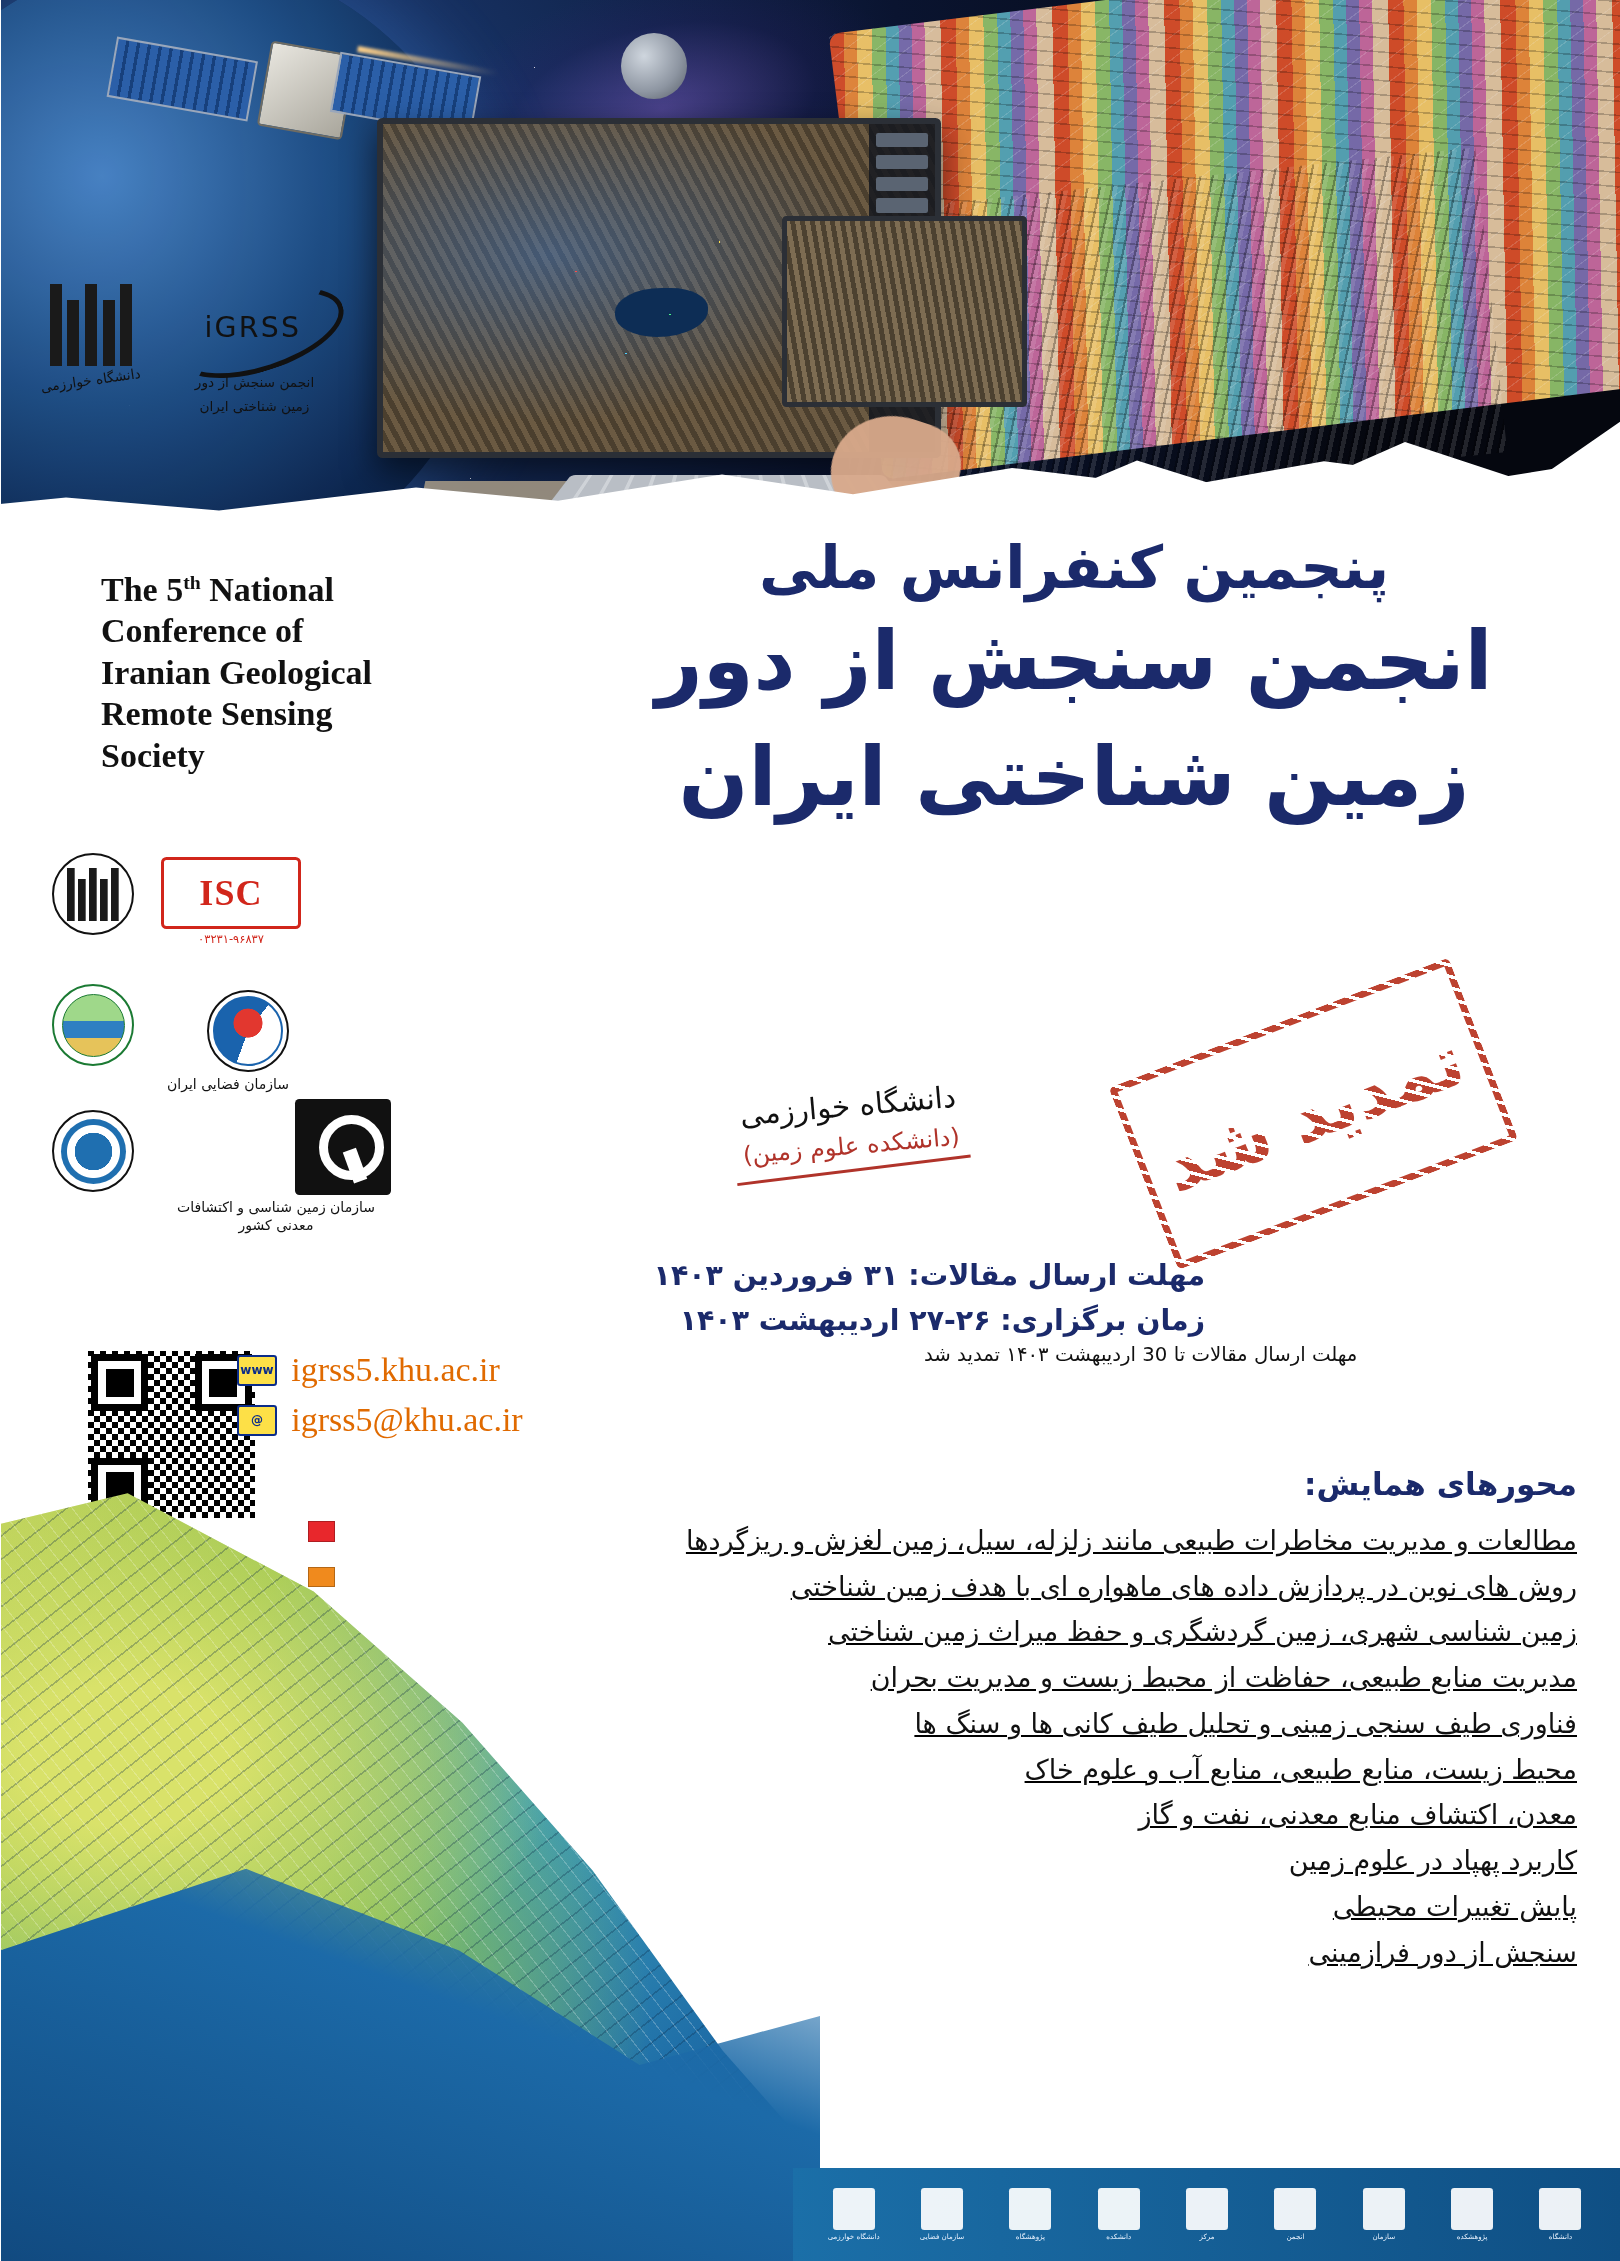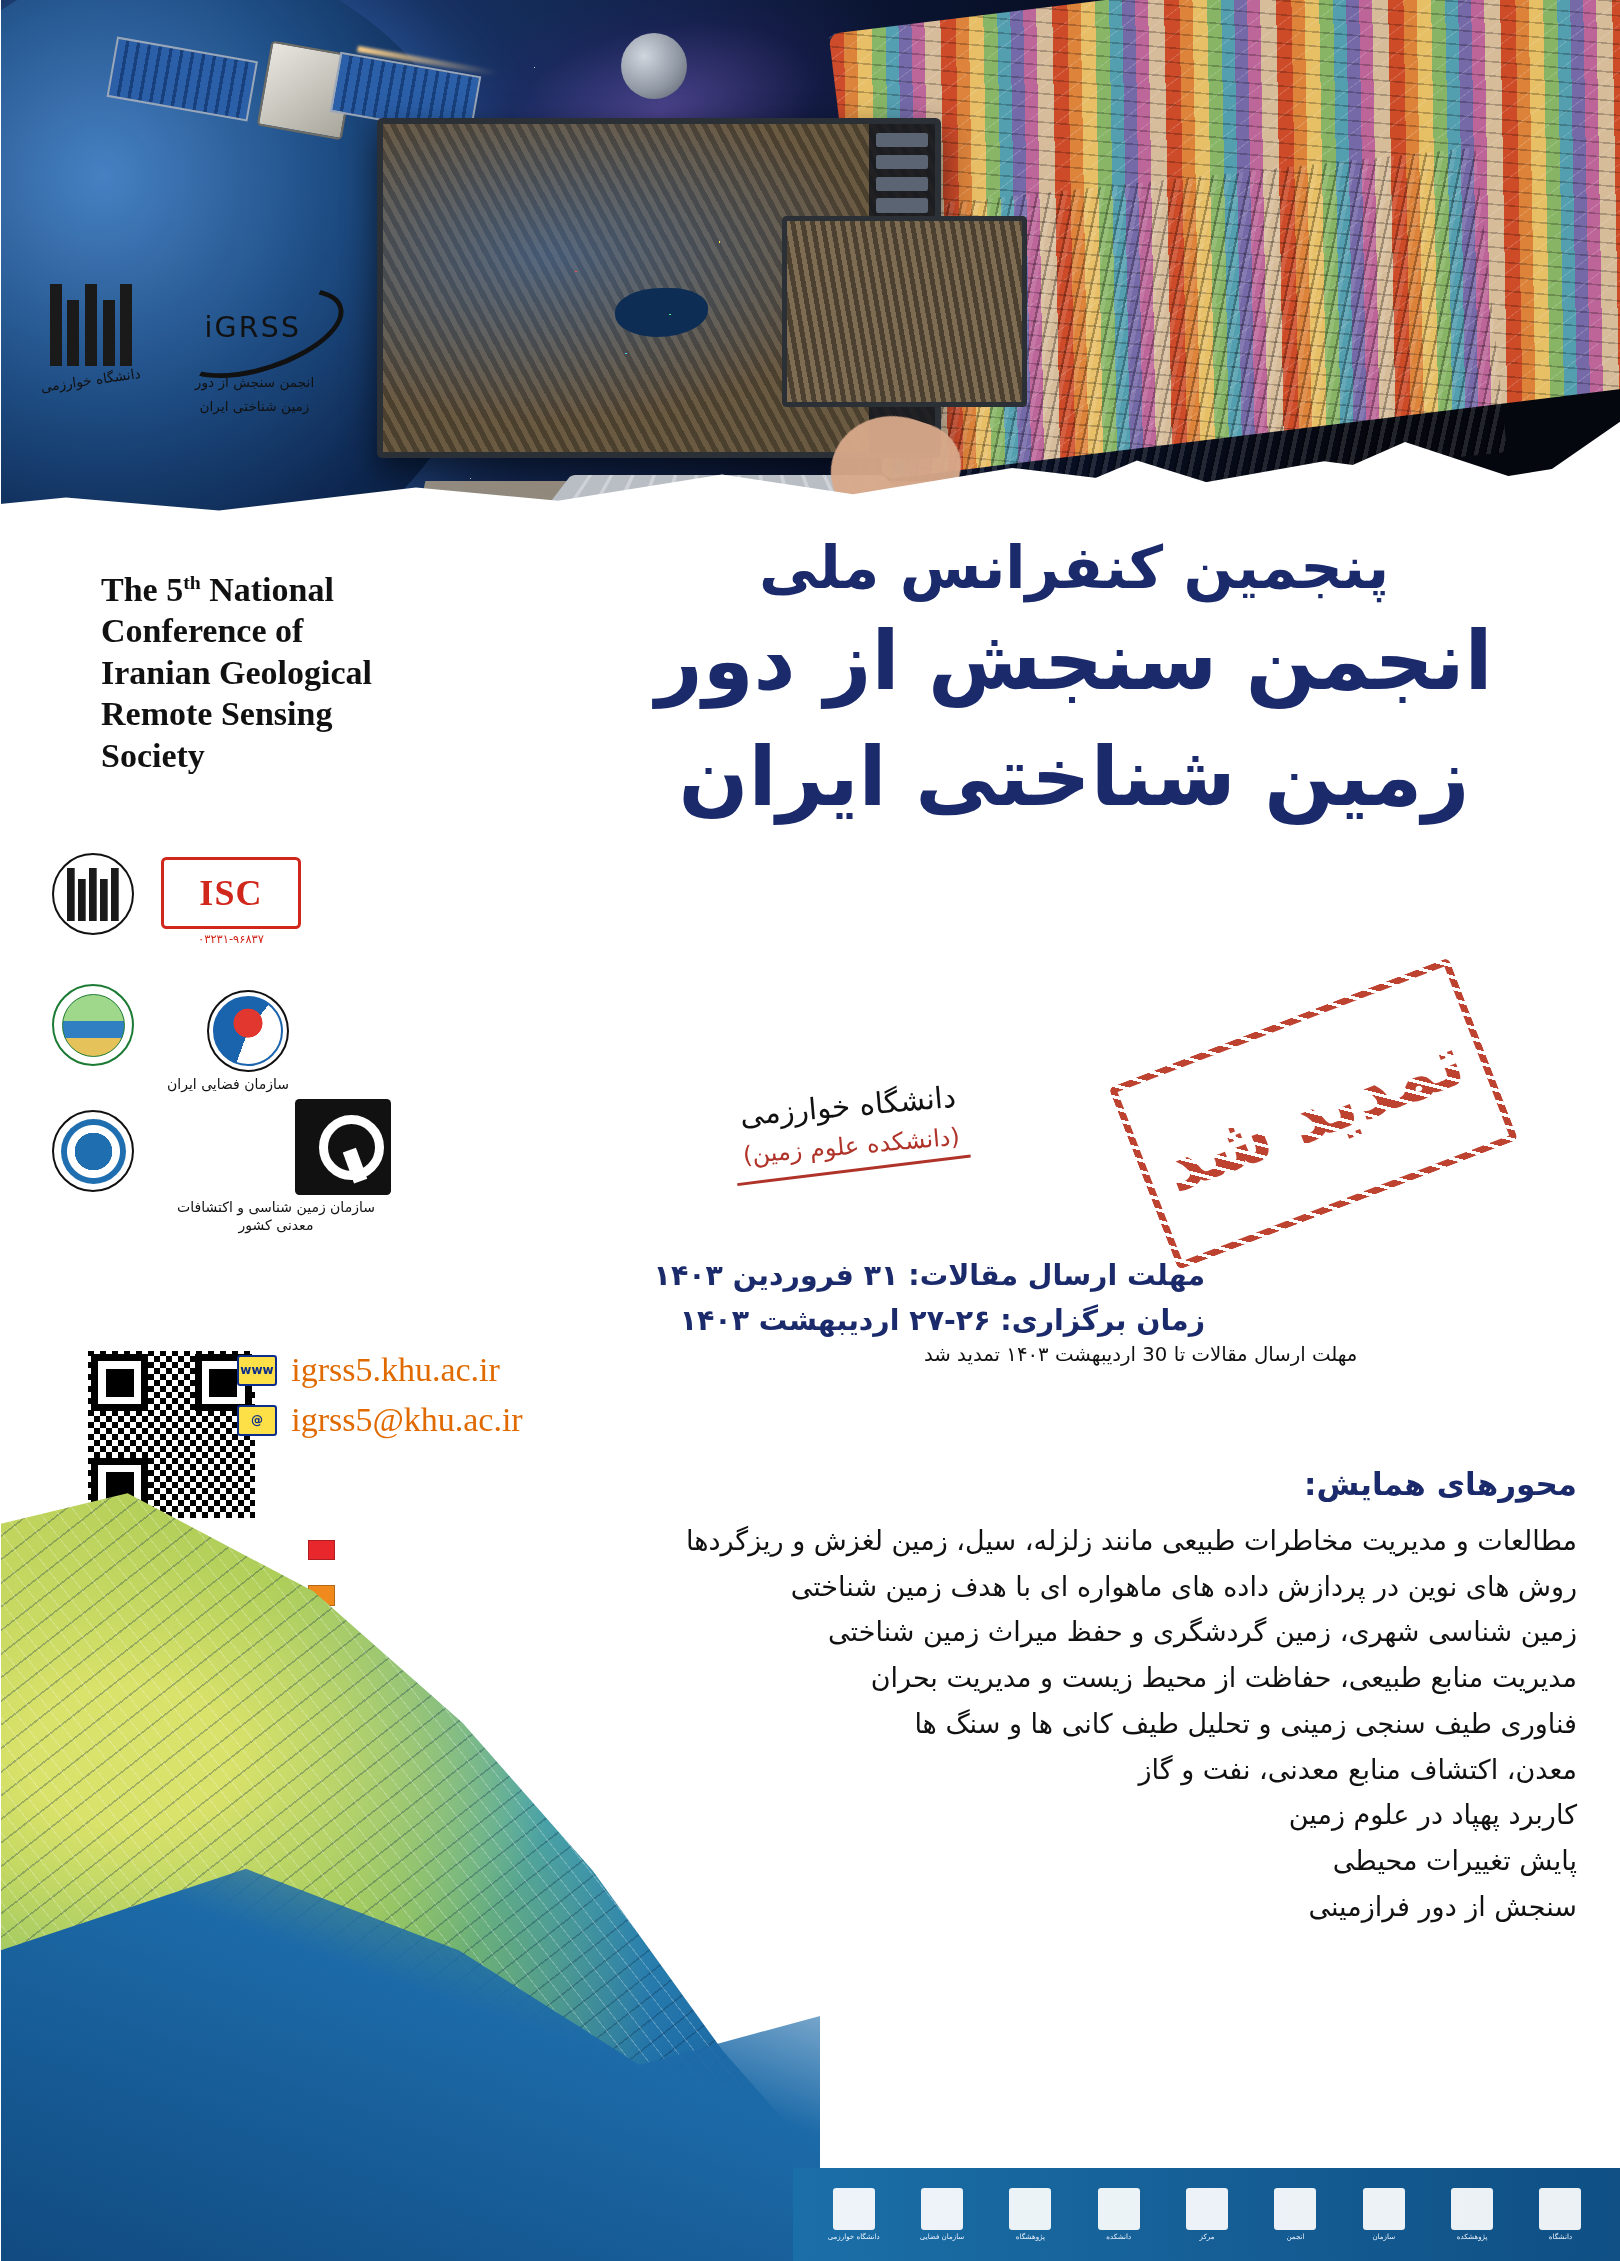--- a/index.html
+++ b/index.html
@@ -310,21 +310,21 @@
 
   
   .topics-title{
     position:absolute;right:44px;top:1466px;width:438px;text-align:right;
     font-size:31px;font-weight:bold;color:#1b2a6b;
   }
   .topics{
     position:absolute;right:44px;top:1521px;width:1269px;
   }
   .topic{
-    display:flex;align-items:flex-end;justify-content:flex-start;gap:6px;margin-bottom:6.6px;
+    display:flex;align-items:flex-start;justify-content:flex-start;gap:6px;margin-bottom:6.6px;text-decoration:underline;
   }
   .topic .sw{width:25px;height:18.6px;flex:0 0 auto;border:0.5px solid rgba(0,0,0,.25);}
   .topic .tx{
     flex:1 1 auto;text-align:right;font-size:27px;color:#111;line-height:1.45;
   }
 
   
   .bottom{
     position:absolute;left:0;top:1444px;width:820px;height:817px;overflow:hidden;
   }
@@ -518,20 +518,24 @@
     </div>
     <div class="topic">
       <div class="tx">مدیریت منابع طبیعی، حفاظت از محیط زیست و مدیریت بحران</div>
       <div class="sw" style="background:#f5e40a"></div>
     </div>
     <div class="topic">
       <div class="tx">فناوری طیف سنجی زمینی و تحلیل طیف کانی ها و سنگ ها</div>
       <div class="sw" style="background:#16a84a"></div>
     </div>
     <div class="topic">
+      <div class="tx">محیط زیست، منابع طبیعی، منابع آب و علوم خاک</div>
+      <div class="sw" style="background:#22b7ea"></div>
+    </div>
+    <div class="topic">
       <div class="tx">معدن، اکتشاف منابع معدنی، نفت و گاز</div>
       <div class="sw" style="background:#2b2b9e"></div>
     </div>
     <div class="topic">
       <div class="tx">کاربرد پهپاد در علوم زمین</div>
       <div class="sw" style="background:#f7b9cd"></div>
     </div>
     <div class="topic">
       <div class="tx">پایش تغییرات محیطی</div>
       <div class="sw" style="background:#8a8a8a"></div>

